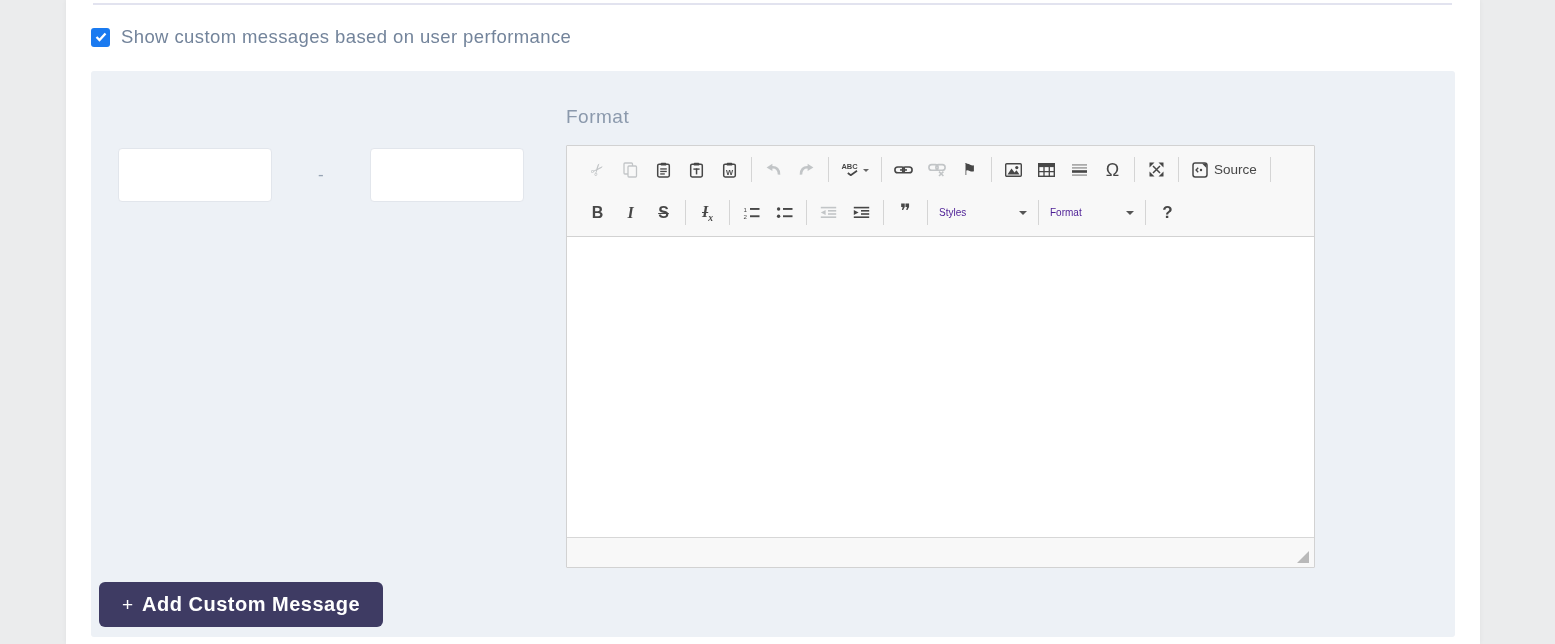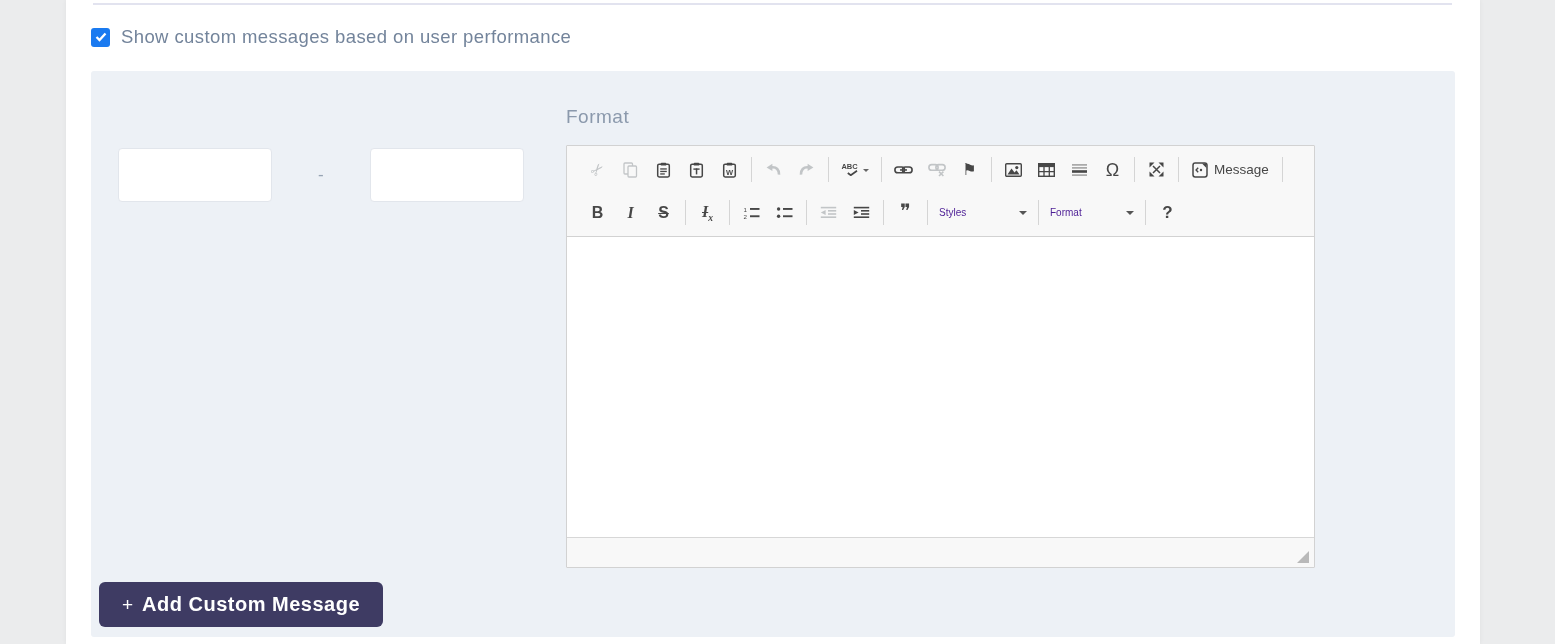--- a/index.html
+++ b/index.html
@@ -201,21 +201,21 @@
                 </svg>
               </span>
             <span class="sep"></span>
             <span class="src-btn">
               <svg width="16" height="16" viewBox="0 0 16 16">
                   <rect x="1" y="1" width="14" height="14" rx="2.2" fill="none" stroke="currentColor" stroke-width="1.5"></rect>
                   <polygon points="10,1.6 14.4,1.6 14.4,6" fill="currentColor"></polygon>
                   <path d="M6.2 5.8 L4.1 8 L6.2 10.2" stroke="currentColor" stroke-width="1.4" fill="none"></path>
                   <circle cx="9" cy="8" r="1.2" fill="currentColor"></circle>
                 </svg>
-              <span class="src-label">Message</span>
+              <span class="src-label">Source</span>
             </span>
             <span class="sep"></span>
           </div>
 
           <div class="tb-row">
             <span class="tb-btn">
                 <span class="b-txt">B</span>
               </span>
             <span class="tb-btn">
                 <span class="i-txt">I</span>

